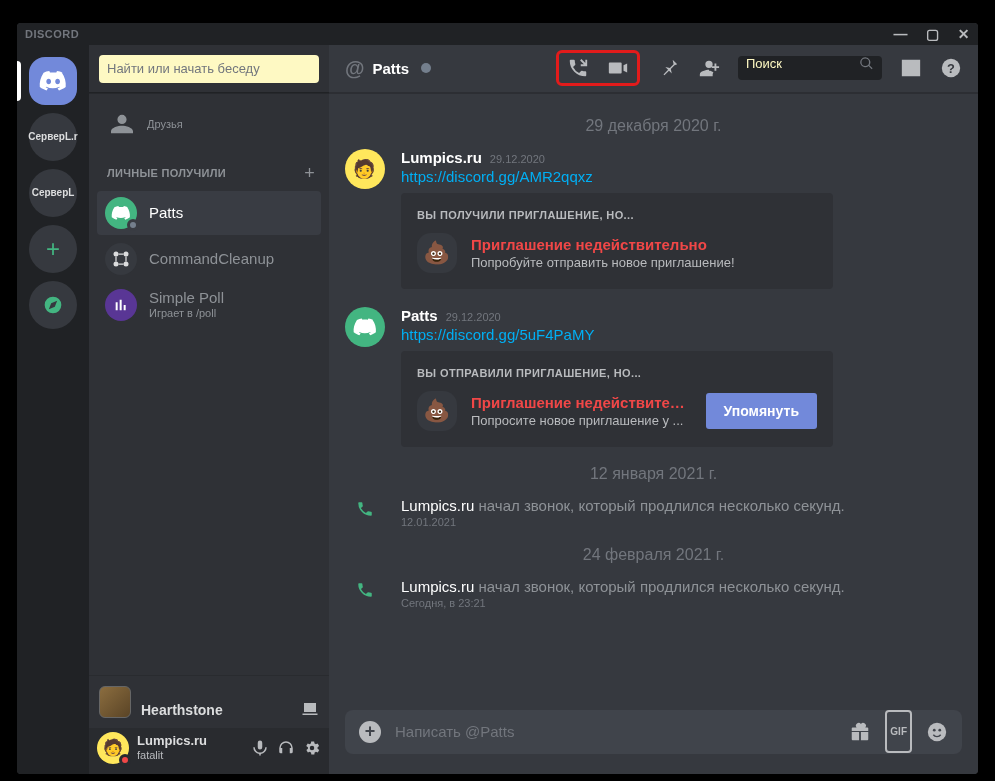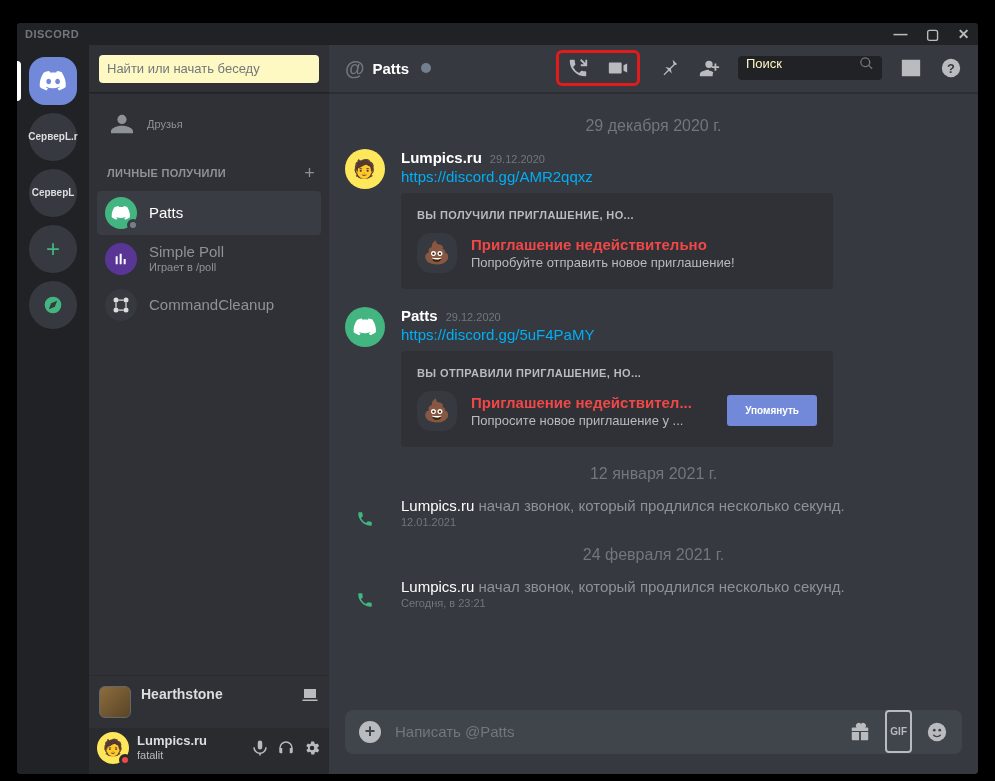--- a/index.html
+++ b/index.html
@@ -31,21 +31,21 @@
 .dm-avatar{width:32px;height:32px;border-radius:50%;background:#43b581;display:flex;align-items:center;justify-content:center;position:relative;flex-shrink:0}
 .dm-avatar svg{width:20px;height:14px;fill:#fff}
 .dm-avatar.poll{background:#593695}
 .dm-avatar.cmd{background:#36393f}
 .status-dot{position:absolute;bottom:-2px;right:-2px;width:12px;height:12px;border-radius:50%;background:#747f8d;border:3px solid #2f3136}
 .dm-item.active .status-dot{border-color:#393c43}
 .dm-info{display:flex;flex-direction:column;line-height:1.2}
 .dm-name{font-size:15px}
 .dm-sub{font-size:11px;color:#8e9297}
 .sidebar-footer{margin-top:auto}
-.activity-card{display:flex;align-items:flex-start;gap:10px;padding:10px 10px;border-top:1px solid #292b2f;color:#dcddde;font-size:14px;font-weight:600}
+.activity-card{display:flex;align-items:flex-end;gap:10px;padding:10px 10px;border-top:1px solid #292b2f;color:#dcddde;font-size:14px;font-weight:600}
 .activity-icon{width:32px;height:32px;border-radius:6px;background:linear-gradient(135deg,#8b6d3f,#5a4426);border:1px solid #666;flex-shrink:0}
 .activity-card .spacer{flex:1}
 .activity-card svg{width:18px;height:18px;fill:#b9bbbe}
 .user-panel{display:flex;align-items:center;gap:8px;padding:4px 8px 10px;background:#292b2f;color:#dcddde}
 .user-avatar{width:32px;height:32px;border-radius:50%;background:#ffe75c;position:relative;flex-shrink:0;display:flex;align-items:center;justify-content:center;font-size:16px}
 .user-avatar .status-dot{background:#f04747;border-color:#292b2f}
 .user-info{display:flex;flex-direction:column;line-height:1.2;flex:1}
 .user-name{font-size:13px;font-weight:600}
 .user-sub{font-size:11px;color:#b9bbbe}
 .user-panel svg{width:18px;height:18px;fill:#b9bbbe;cursor:pointer}
@@ -72,22 +72,22 @@
 .msg-author{color:#fff;font-weight:600;font-size:15px}
 .msg-time{color:#72767d;font-size:11px}
 .msg-link{color:#00aff4;font-size:15px;margin-top:2px}
 .invite-card{background:#2f3136;border-radius:4px;padding:16px;margin-top:8px;max-width:432px}
 .invite-title{color:#b9bbbe;font-size:11px;font-weight:700;letter-spacing:0.4px;margin-bottom:12px}
 .invite-body{display:flex;align-items:center;gap:14px}
 .invite-icon{width:40px;height:40px;border-radius:14px;background:#36393f;display:flex;align-items:center;justify-content:center;font-size:22px;flex-shrink:0;color:#4f545c}
 .invite-text{flex:1;min-width:0}
 .invite-main{color:#f04747;font-weight:600;font-size:15px;white-space:nowrap;overflow:hidden;text-overflow:ellipsis}
 .invite-sub{color:#b9bbbe;font-size:13px;margin-top:2px;white-space:nowrap;overflow:hidden;text-overflow:ellipsis}
-.invite-btn{background:#7289da;color:#fff;border:none;border-radius:3px;padding:10px 18px;font-size:10px;font-weight:600;cursor:pointer;flex-shrink:0}
-.sys-msg{display:flex;gap:16px;margin-bottom:18px;align-items:flex-end}
+.invite-btn{background:#7289da;color:#fff;border:none;border-radius:3px;padding:10px 18px;font-size:14px;font-weight:600;cursor:pointer;flex-shrink:0}
+.sys-msg{display:flex;gap:16px;margin-bottom:18px;align-items:flex-start}
 .sys-icon{width:40px;display:flex;justify-content:center;padding-top:3px}
 .sys-icon svg{width:18px;height:18px;fill:#43b581}
 .sys-body{color:#8e9297;font-size:15px}
 .sys-body .author{color:#fff;font-weight:500}
 .sys-time{color:#72767d;font-size:11px;margin-top:2px}
 .input-area{padding:0 16px 20px}
 .input-box{background:#40444b;border-radius:8px;height:44px;display:flex;align-items:center;padding:0 14px;gap:14px;color:#72767d}
 .input-box svg{width:22px;height:22px;fill:#b9bbbe;cursor:pointer}
 .input-placeholder{flex:1;color:#72767d;font-size:15px}
 .input-plus{width:22px;height:22px;border-radius:50%;background:#b9bbbe;display:flex;align-items:center;justify-content:center;color:#40444b;font-size:18px;font-weight:700;cursor:pointer}
@@ -146,43 +146,43 @@
           <svg viewBox="0 0 28 20">
               <path d="M23.7 1.7C21.9.9 20 .3 18 .1c-.2.4-.5 1-.7 1.5-2.1-.3-4.2-.3-6.3 0C10.8 1.1 10.5.5 10.3.1 8.3.3 6.4.9 4.6 1.7 1.3 6.6.4 11.4.8 16.1c2.3 1.7 4.5 2.7 6.7 3.4.5-.7 1-1.5 1.4-2.3-.8-.3-1.5-.6-2.2-1 .2-.1.4-.3.5-.4 4.3 2 8.9 2 13.1 0 .2.1.4.3.5.4-.7.4-1.5.8-2.2 1 .4.8.9 1.6 1.4 2.3 2.2-.7 4.4-1.7 6.7-3.4.5-5.5-.9-10.2-3.8-14.4z"></path>
             </svg>
           <div class="status-dot"></div>
         </div>
         <div class="dm-info">
             <span class="dm-name">Patts</span>
           </div>
       </div>
       <div class="dm-item">
-        <div class="dm-avatar poll">
-          <svg viewBox="0 0 24 24" style="fill:#fff;width:16px;height:16px">
-              <path d="M4 20h3V8H4v12zm6 0h3V4h-3v16zm6 0h3v-8h-3v8z"></path>
-            </svg>
-        </div>
-        <div class="dm-info">
-          <span class="dm-name">Simple Poll</span>
-          <span class="dm-sub">Играет в /poll</span>
-        </div>
-      </div>
-      <div class="dm-item">
         <div class="dm-avatar cmd">
           <svg viewBox="0 0 24 24" style="fill:#dcddde;width:20px;height:20px">
               <circle cx="6" cy="6" r="3"></circle>
               <circle cx="18" cy="6" r="3"></circle>
               <circle cx="6" cy="18" r="3"></circle>
               <circle cx="18" cy="18" r="3"></circle>
               <path d="M6 9v6M9 6h6M18 9v6M9 18h6" stroke="#dcddde" stroke-width="1.5"></path>
             </svg>
         </div>
         <div class="dm-info">
             <span class="dm-name">CommandCleanup</span>
           </div>
+      </div>
+      <div class="dm-item">
+        <div class="dm-avatar poll">
+          <svg viewBox="0 0 24 24" style="fill:#fff;width:16px;height:16px">
+              <path d="M4 20h3V8H4v12zm6 0h3V4h-3v16zm6 0h3v-8h-3v8z"></path>
+            </svg>
+        </div>
+        <div class="dm-info">
+          <span class="dm-name">Simple Poll</span>
+          <span class="dm-sub">Играет в /poll</span>
+        </div>
       </div>
 
       <div class="sidebar-footer">
         <div class="activity-card">
           <div class="activity-icon"></div>
           <span>Hearthstone</span>
           <div class="spacer"></div>
           <svg viewBox="0 0 24 24">
               <path d="M4 4h16v12H4zM2 20h20v-2H2z"></path>
             </svg>

